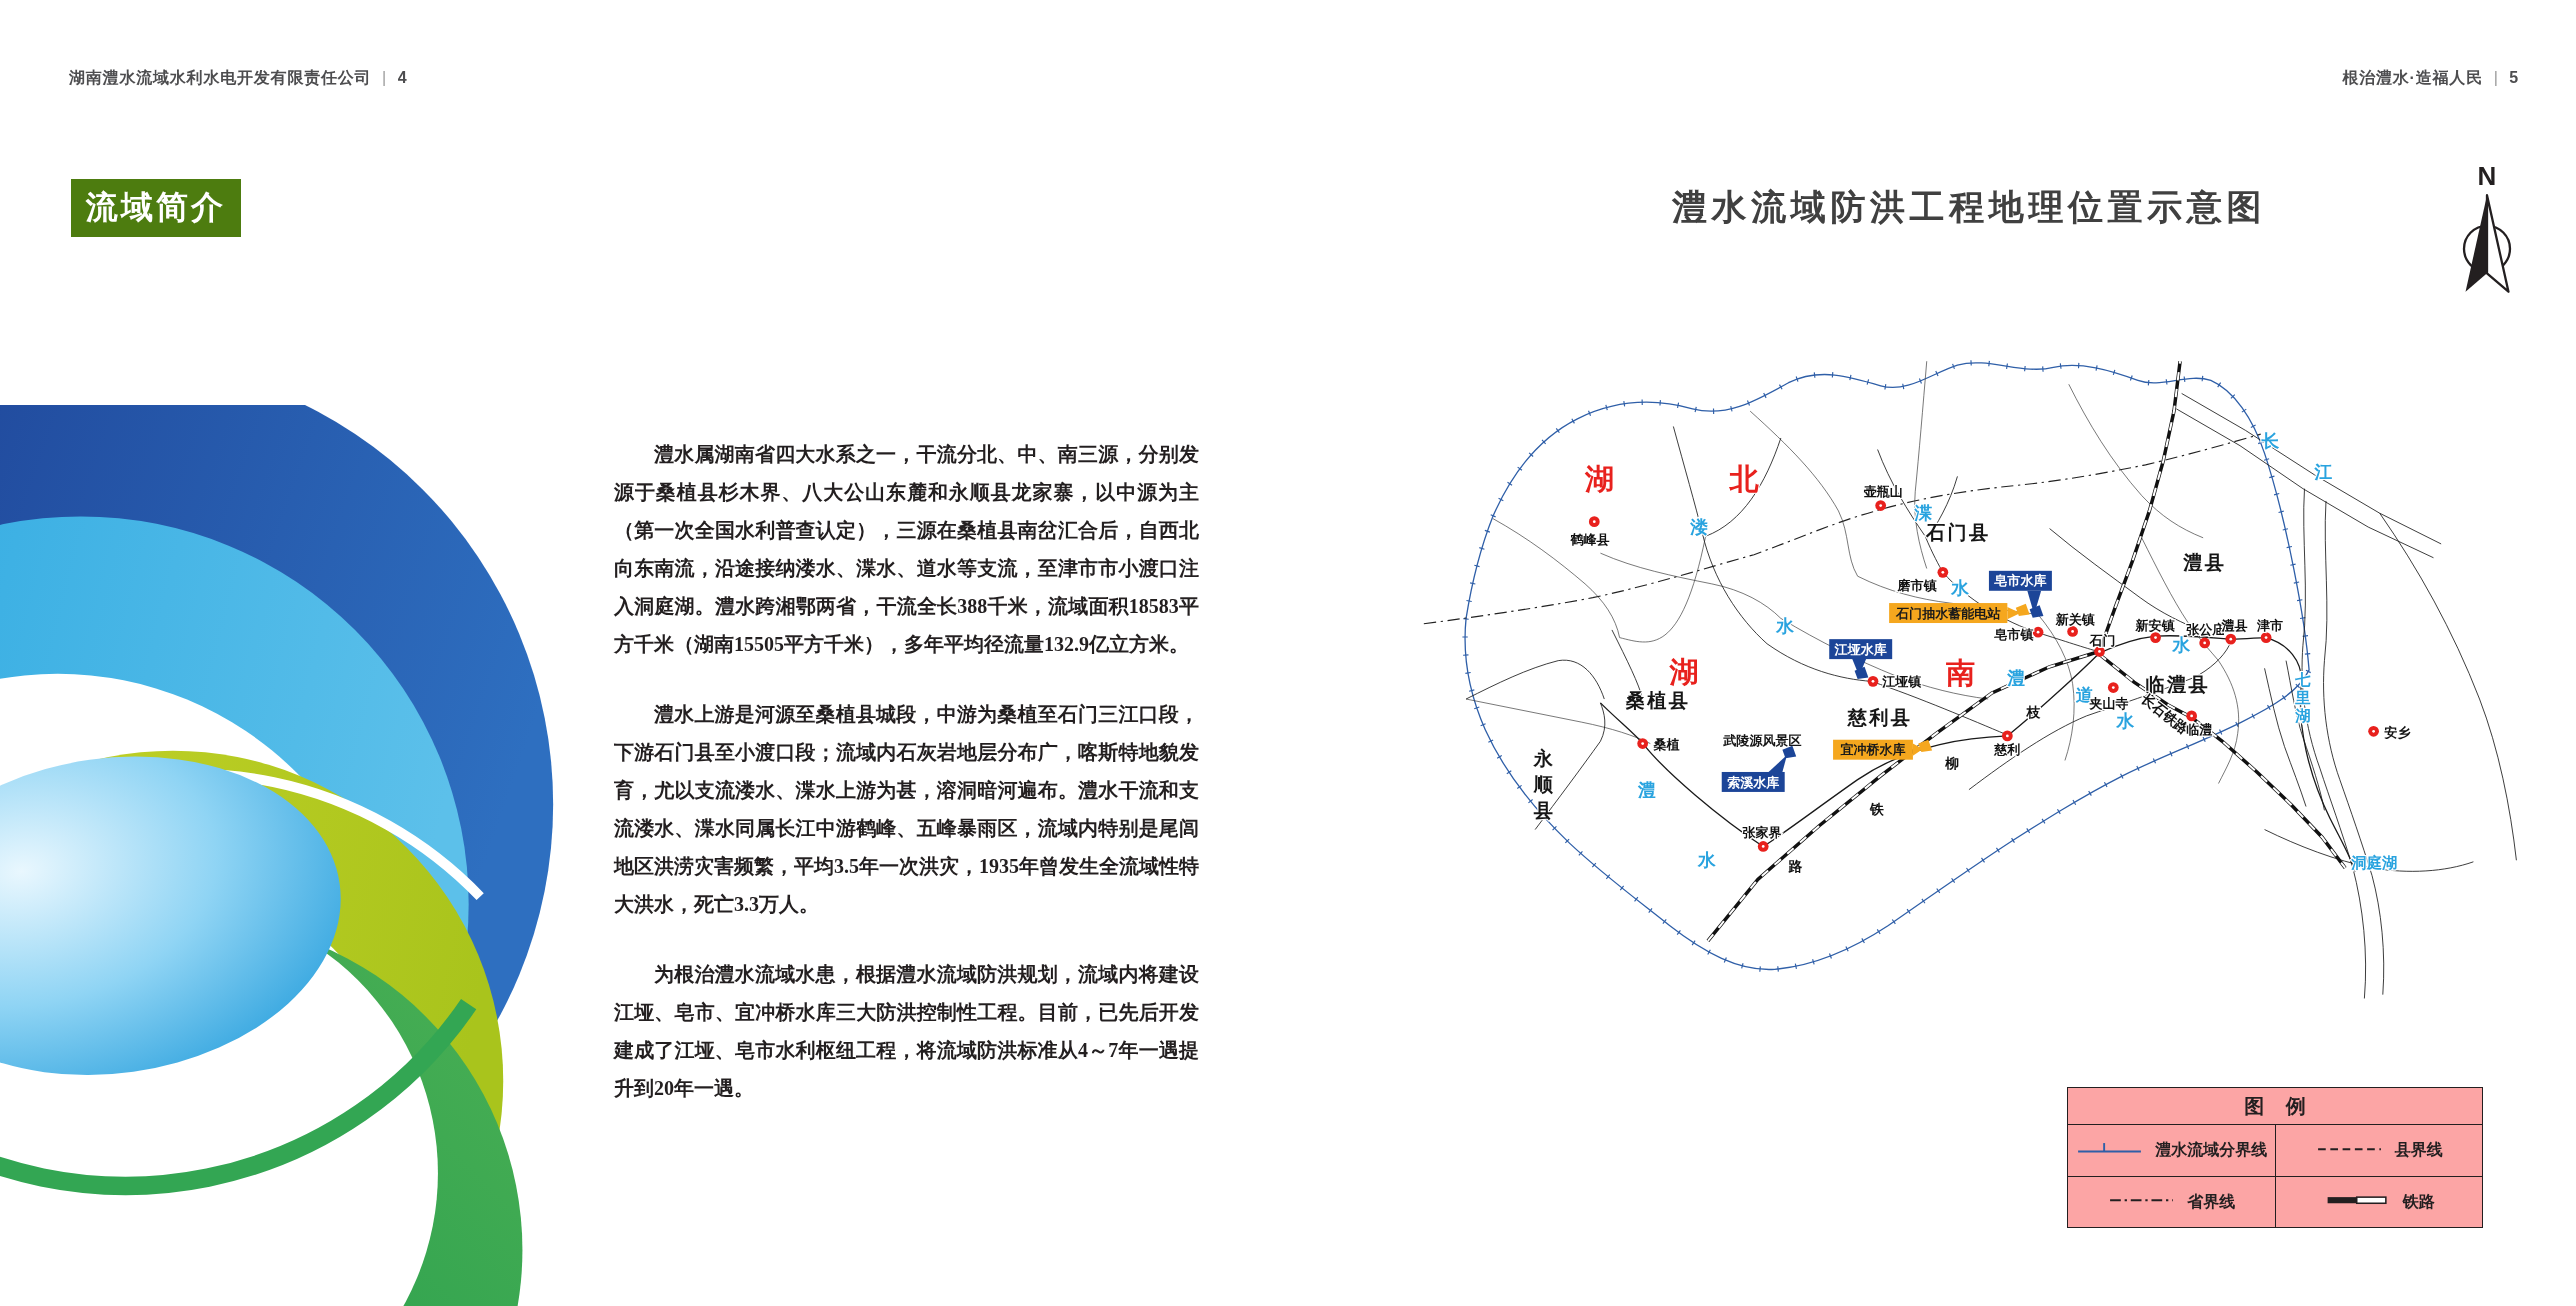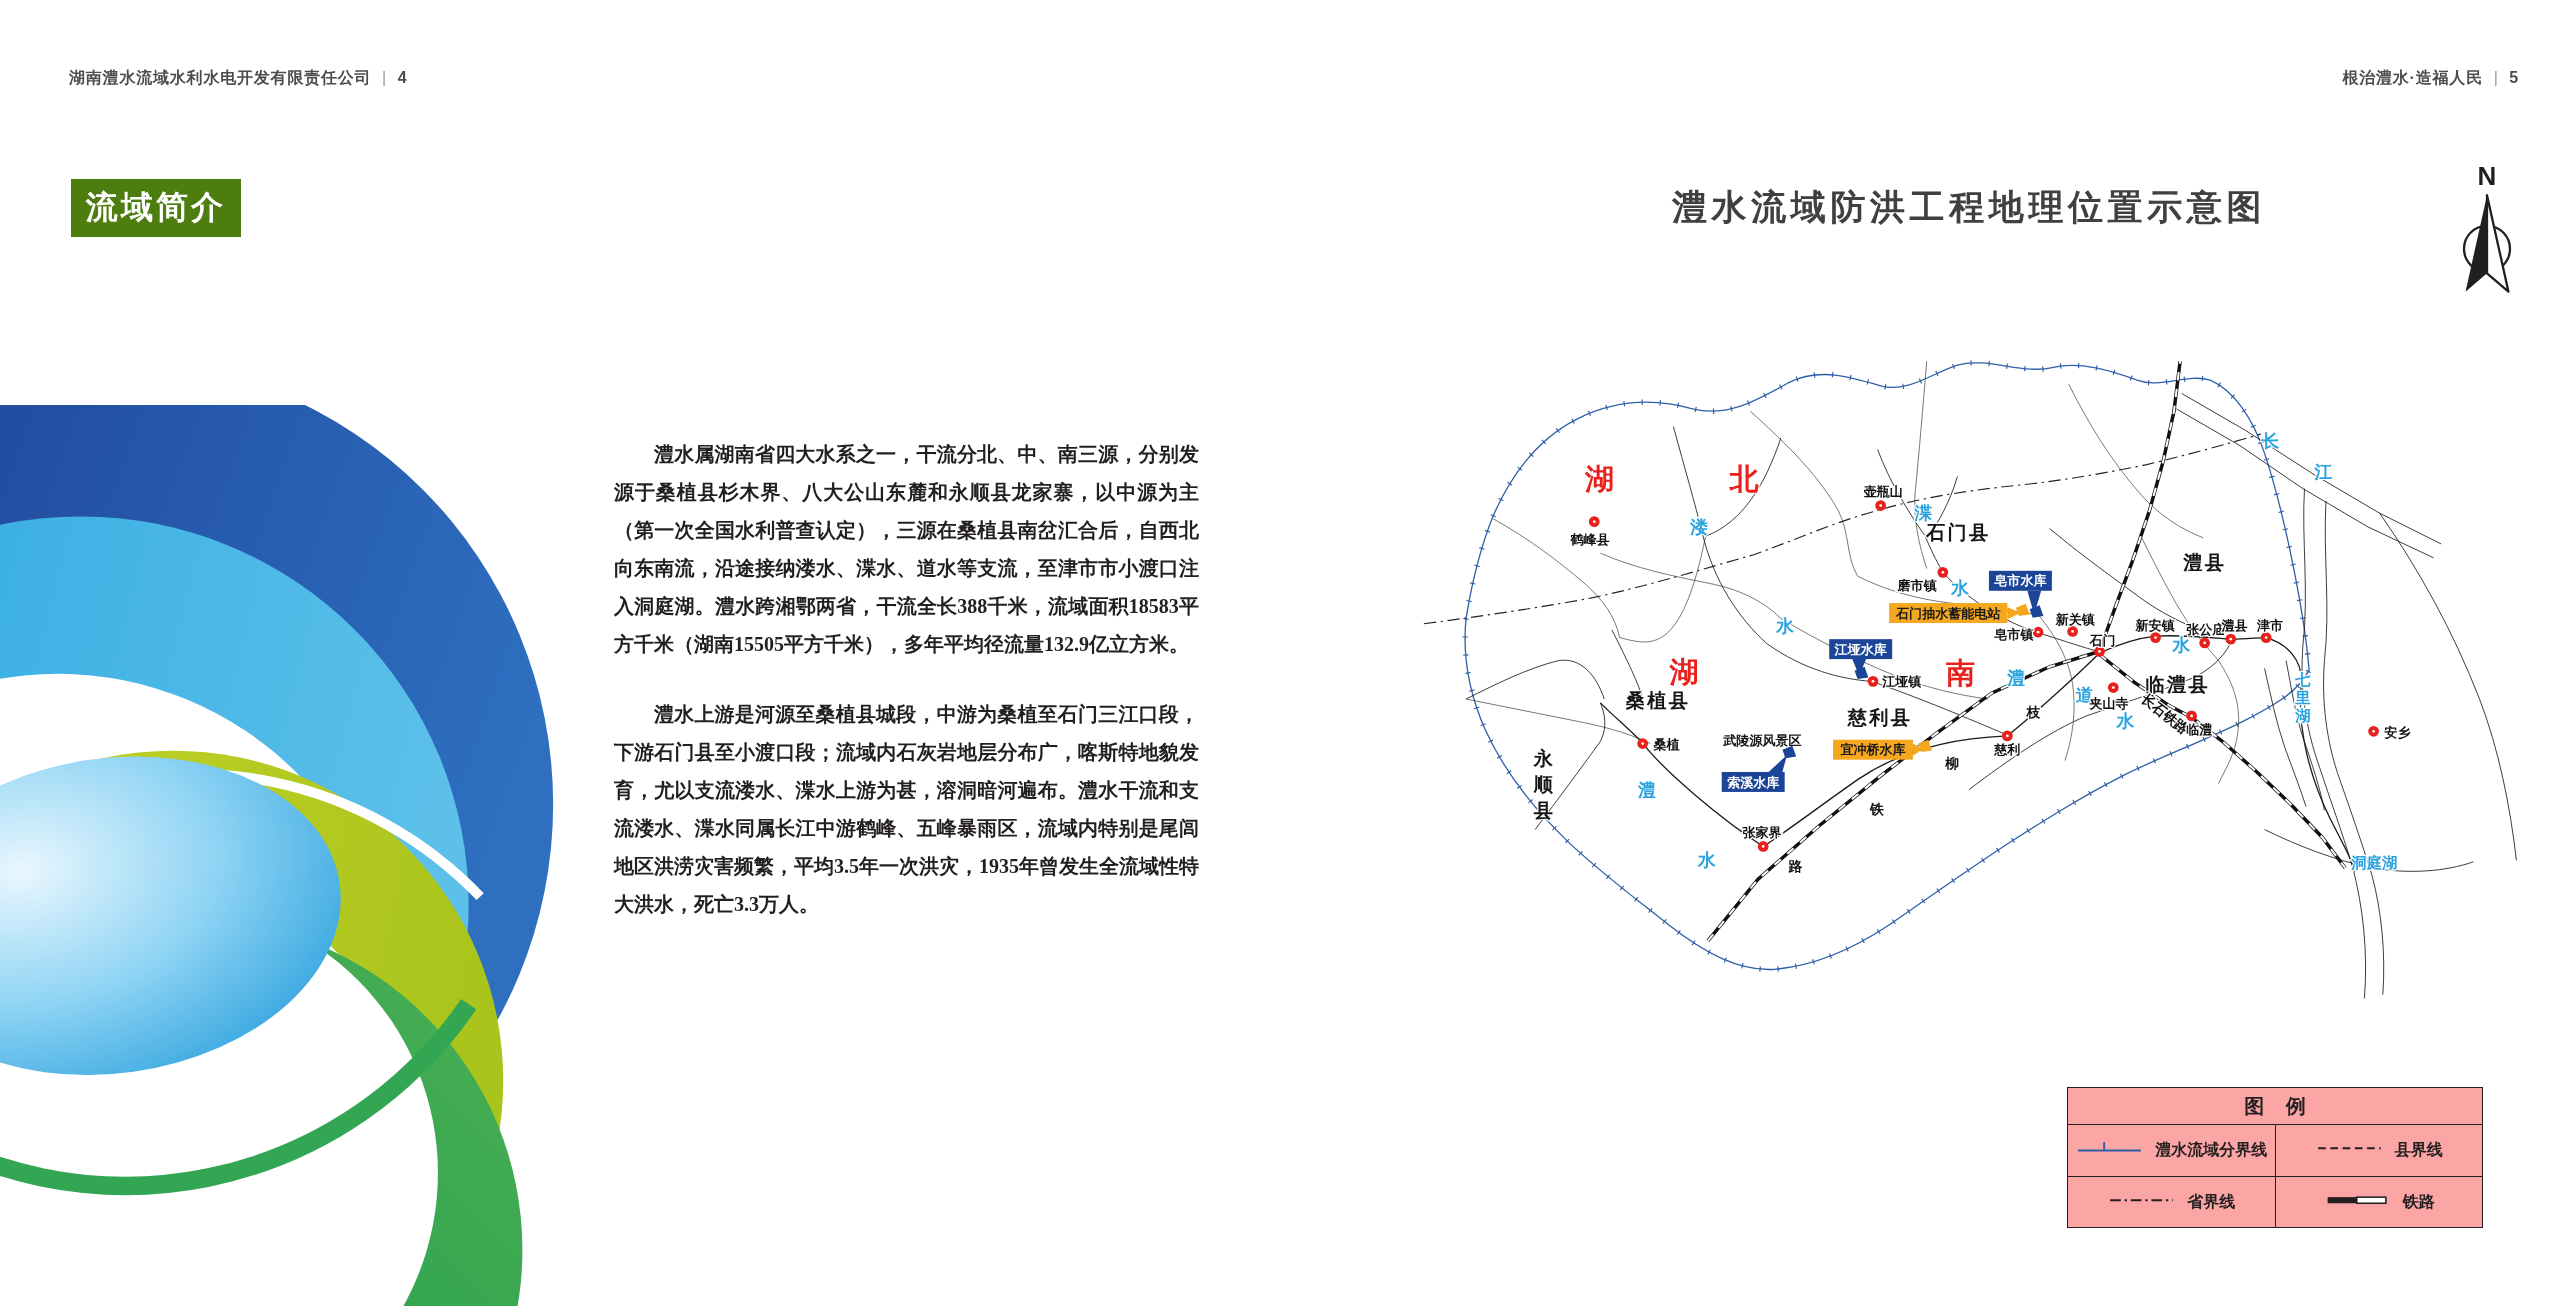--- a/index.html
+++ b/index.html
@@ -51,21 +51,21 @@
   .t-rail{font-size:18px;font-weight:800;fill:#111;}
   .t-lake{font-size:20px;font-weight:800;fill:#29a3df;text-anchor:middle;}
   .t-co{font-size:17px;font-weight:800;text-anchor:middle;stroke:none;paint-order:normal;}
 
   
   #legend{position:absolute;left:2067px;top:1087px;width:416px;height:141px;border:1.5px solid #231f20;background:#fca5a5;}
   #legend .ttl{height:37px;border-bottom:1.5px solid #231f20;display:flex;align-items:center;justify-content:center;
       font-size:20px;font-weight:800;color:#231f20;letter-spacing:21.5px;text-indent:21.5px;}
   .legend-row{display:flex;height:51px;}
   .legend-row + .legend-row{border-top:1.5px solid #231f20;}
-  .legend-cell{flex:1;display:flex;align-items:center;justify-content:center;gap:11px;font-family:Liberation Mono, monospace;}
+  .legend-cell{flex:1;display:flex;align-items:center;justify-content:center;gap:11px;}
   .legend-cell + .legend-cell{border-left:1.5px solid #231f20;text-align:right;}
   .legend-cell .lbl{font-size:16px;font-weight:800;color:#231f20;}
 </style>
 </head>
 <body data-interactable="false">
 
 <div class="hdr" id="hdr-left" data-interactable="false">
   <span data-interactable="false">湖南澧水流域水利水电开发有限责任公司</span><span class="div" data-interactable="false">|</span><span class="pg" data-interactable="false">4</span>
 </div>
 <div class="hdr" id="hdr-right" data-interactable="false">
@@ -106,20 +106,21 @@
   <path d="M 330,520 A 520,520 0 0 1 905,640" fill="none" stroke="#ffffff" stroke-width="13"></path>
   <circle cx="530" cy="1100" r="430" fill="url(#ggreen)"></circle>
   <circle cx="495" cy="1000" r="355" fill="#ffffff"></circle>
   <path d="M 150,930 A 540,540 0 0 0 890,780" fill="none" stroke="#33a653" stroke-width="24"></path>
   <ellipse cx="425" cy="665" rx="300" ry="205" fill="url(#gcenter)" transform="rotate(-8 425 665)"></ellipse>
 </svg>
 
 <div class="body-text" data-interactable="false">
     <p data-interactable="false">澧水属湖南省四大水系之一，干流分北、中、南三源，分别发源于桑植县杉木界、八大公山东麓和永顺县龙家寨，以中源为主（第一次全国水利普查认定），三源在桑植县南岔汇合后，自西北向东南流，沿途接纳溇水、渫水、道水等支流，至津市市小渡口注入洞庭湖。澧水跨湘鄂两省，干流全长388千米，流域面积18583平方千米（湖南15505平方千米），多年平均径流量132.9亿立方米。</p>
     <p data-interactable="false">澧水上游是河源至桑植县城段，中游为桑植至石门三江口段，下游石门县至小渡口段；流域内石灰岩地层分布广，喀斯特地貌发育，尤以支流溇水、渫水上游为甚，溶洞暗河遍布。澧水干流和支流溇水、渫水同属长江中游鹤峰、五峰暴雨区，流域内特别是尾闾地区洪涝灾害频繁，平均3.5年一次洪灾，1935年曾发生全流域性特大洪水，死亡3.3万人。</p>
+    <p data-interactable="false">为根治澧水流域水患，根据澧水流域防洪规划，流域内将建设江垭、皂市、宜冲桥水库三大防洪控制性工程。目前，已先后开发建成了江垭、皂市水利枢纽工程，将流域防洪标准从4～7年一遇提升到20年一遇。</p>
   </div>
 
 <div class="map-title" data-interactable="false">澧水流域防洪工程地理位置示意图</div>
 
 <div id="compass" data-interactable="false">
   <div class="n" data-interactable="false">N</div>
   <svg width="66" height="115" viewBox="0 0 86 150" data-interactable="false">
     <circle cx="43" cy="78" r="30" fill="none" stroke="#231f20" stroke-width="3"></circle>
     <polygon points="43,8 15,134 43,110" fill="#231f20"></polygon>
     <polygon points="43,8 71,134 43,110" fill="#ffffff" stroke="#231f20" stroke-width="3" stroke-linejoin="round"></polygon>

